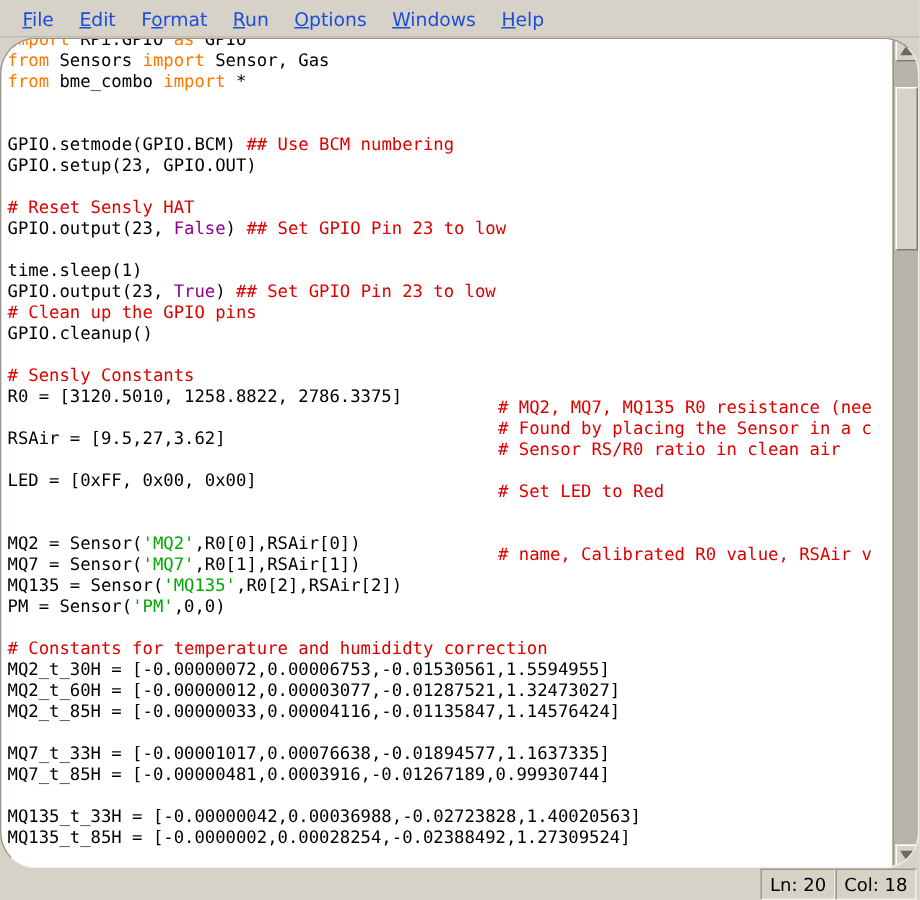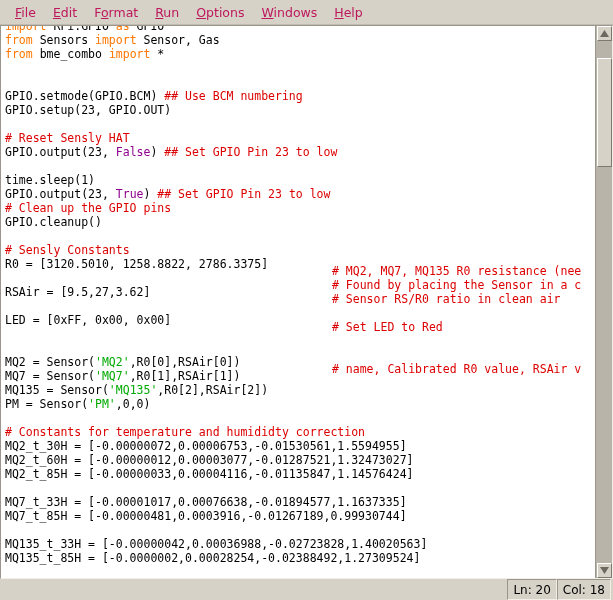--- a/index.html
+++ b/index.html
@@ -24,41 +24,42 @@
     background: #d6d2c8;
     display: flex;
     align-items: center;
     padding-left: 7px;
     box-sizing: border-box;
     border-bottom: 1px solid #c0bcb2;
   }
   .menu-item {
     font-family: "DejaVu Sans", sans-serif;
     font-size: 12.5px;
-    color: #be185d;
+    color: #1d4ed8;
     padding: 2px 9px 2px 8px;
     cursor: default;
     white-space: nowrap;
     line-height: 15px;
   }
   .menu-item .mn { text-decoration: underline; }
 
   
   #editor-frame {
     flex: 1 1 auto;
     position: relative;
     margin: 0 0 0 0;
     background: #ffffff;
     border-top: 1px solid #9a968c;
     border-left: 1px solid #9a968c;
     border-right: 1px solid #f2efe8;
     border-bottom: 1px solid #f2efe8;
     display: flex;
     overflow: hidden;
     box-sizing: border-box;
+    border-radius: 24px;
   }
   #code-area {
     flex: 1 1 auto;
     position: relative;
     background: #ffffff;
     overflow: hidden;
     padding: 0 0 0 4px;
     box-sizing: border-box;
   }
   #code {

